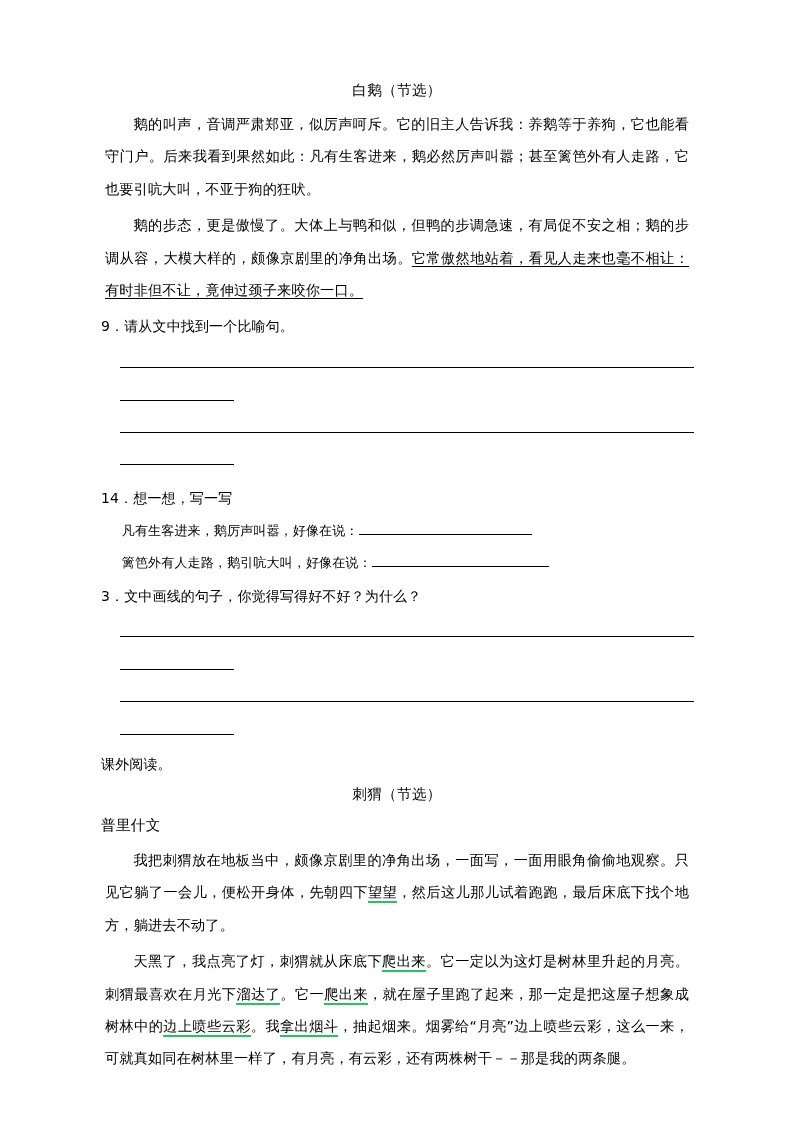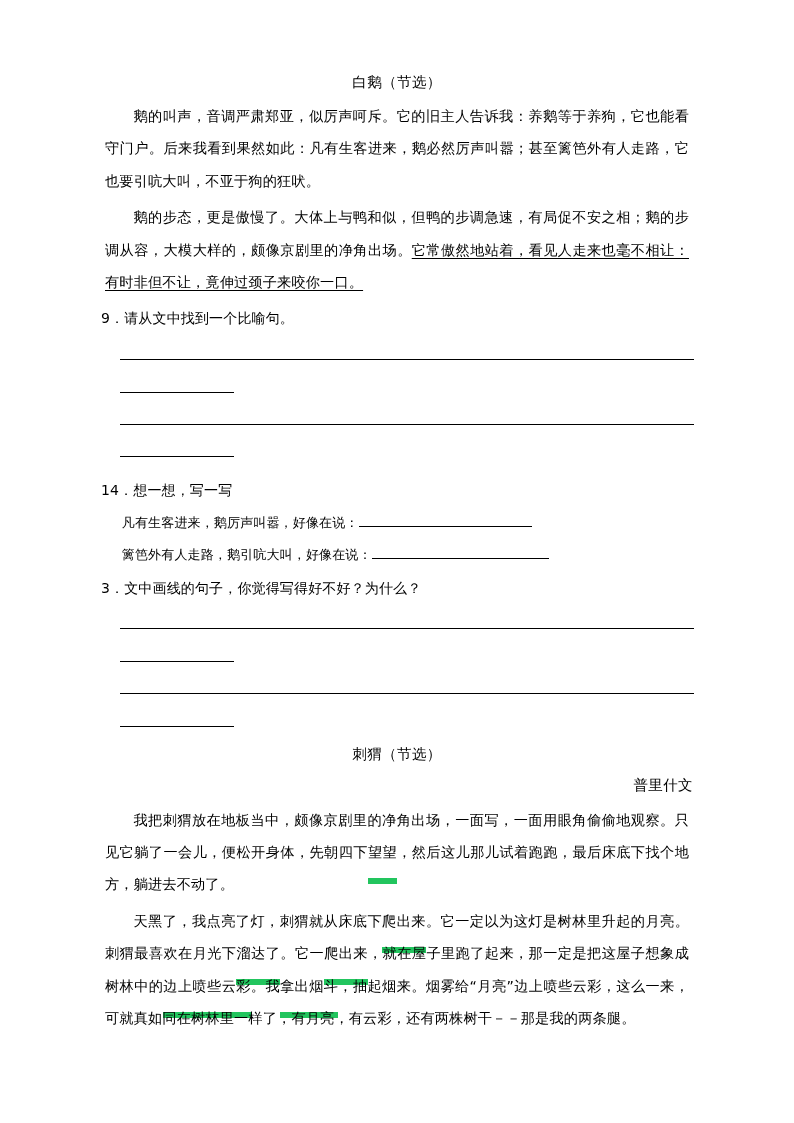--- a/index.html
+++ b/index.html
@@ -15,34 +15,34 @@
     position: relative;
     width: 794px;
     height: 1123px;
     margin: 0 auto;
     background: #ffffff;
     overflow: hidden;
   }
   .sheet {
     position: absolute;
     left: 101px;
-    top: 68px;
+    top: 76px;
     width: 592px;
   }
 
   
   .title {
     text-align: center;
     font-size: 14.5px;
     line-height: 28px;
     letter-spacing: 0.4px;
     margin: 0 0 2px 0;
   }
   .subtitle {
-    text-align: right;
+    text-align: left;
     font-size: 14.5px;
     line-height: 30px;
     letter-spacing: 0.4px;
     margin: 0;
   }
   .para {
     font-size: 14.2px;
     line-height: 32.4px;
     text-align: justify;
     text-justify: inter-ideograph;
@@ -64,22 +64,22 @@
     letter-spacing: 0.15px;
     text-indent: 1.6em;
     white-space: nowrap;
   }
   .u {
     text-decoration: underline;
     text-underline-offset: 3px;
     text-decoration-thickness: 1px;
   }
   .wavy {
-    border-bottom: 6px solid #22c55e;
-    padding-bottom: 18px;
+    border-bottom: 2px solid #22c55e;
+    padding-bottom: 1px;
   }
 
   
   .answer-block {
     margin: 0;
     padding: 0;
   }
   .rule-row {
     height: 32.4px;
     display: block;
@@ -157,20 +157,21 @@
       <div class="rule-row">
           <span class="rule long"></span>
         </div>
       <div class="rule-row">
           <span class="rule short"></span>
         </div>
     </div>
 
     <div class="spacer-sm"></div>
 
+    <p class="q">课外阅读。</p>
 
     <div class="title">刺猬（节选）</div>
     <div class="subtitle">普里什文</div>
 
     <p class="para"><span>我把刺猬放在地板当中，颇像京剧里的净角出场，一面写，一面用眼角偷偷地观察。只见它躺了一会儿，便松开身体，先朝四下</span><span class="wavy">望望</span><span>，然后这儿那儿试着跑跑，最后床底下找个地方，躺进去不动了。</span></p>
 
     <p class="para"><span>天黑了，我点亮了灯，刺猬就从床底下</span><span class="wavy">爬出来</span><span>。它一定以为这灯是树林里升起的月亮。刺猬最喜欢在月光下</span><span class="wavy">溜达了</span><span>。它一</span><span class="wavy">爬出来</span><span>，就在屋子里跑了起来，那一定是把这屋子想象成树林中的</span><span class="wavy">边上喷些云彩</span><span>。我</span><span class="wavy">拿出烟斗</span><span>，抽起烟来。烟雾给“月亮”边上喷些云彩，这么一来，可就真如同在树林里一样了，有月亮，有云彩，还有两株树干－－那是我的两条腿。</span></p>
 
   </div>
 </div>

